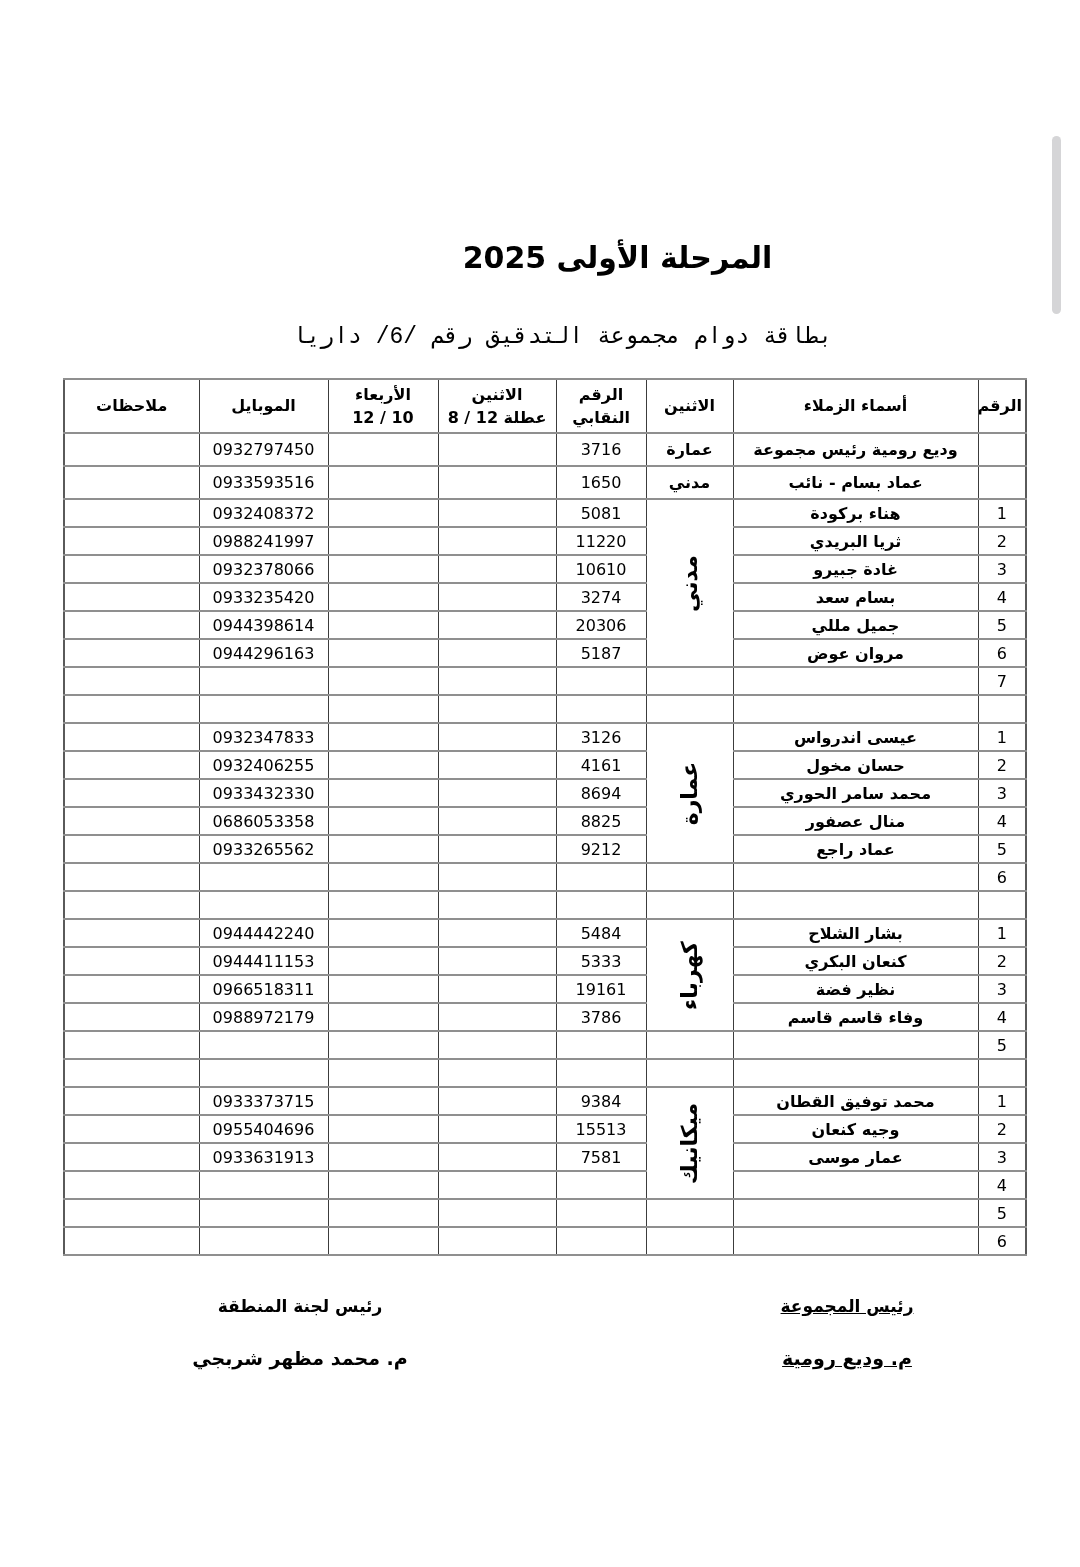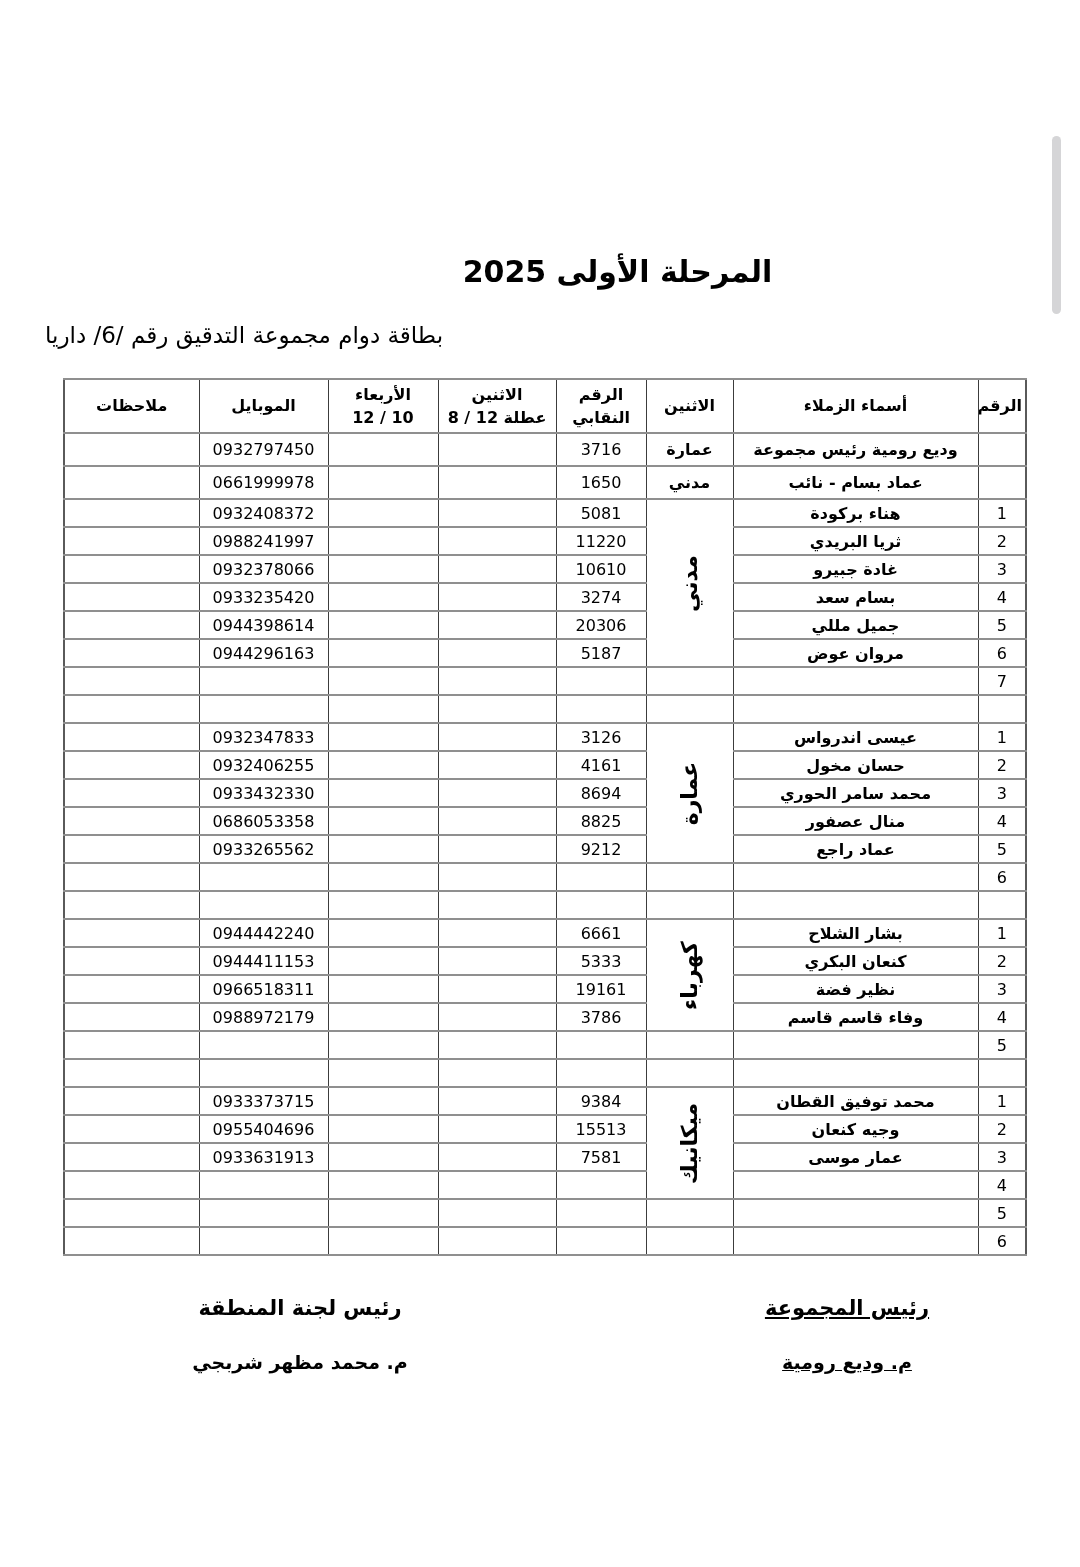--- a/index.html
+++ b/index.html
@@ -2,26 +2,26 @@
 <html><head>
 <meta charset="utf-8">
 <style>
   html,body { margin:0; padding:0; }
   body {
     width:1080px; height:1567px; background:#ffffff; position:relative;
     font-family:"DejaVu Sans", sans-serif; color:#000;
     overflow:hidden;
   }
   .doc-title {
-    position:absolute; top:254px; left:155px; right:0;
+    position:absolute; top:240px; left:155px; right:0;
     text-align:center; font-size:30px; font-weight:bold; direction:rtl;
   }
   .doc-subtitle {
     position:absolute; top:322px; left:45px; right:0;
-    text-align:left; font-size:23px; direction:rtl;
+    text-align:center; font-size:23px; direction:rtl;font-family:Liberation Mono, monospace;
   }
   table.roster {
     position:absolute; top:378px; left:63px; width:962px;
     border-collapse:collapse; table-layout:fixed; direction:rtl;
     border:2px solid #5a5a5a;
   }
   .roster th, .roster td {
     border-top:2px solid #8f8f8f; border-bottom:2px solid #8f8f8f;
     border-left:1px solid #3c3c3c; border-right:1px solid #3c3c3c;
     text-align:center; vertical-align:middle; padding:0 3px;
@@ -41,21 +41,21 @@
     white-space:nowrap; font-weight:bold; font-size:22px; letter-spacing:1px;
   }
   .ltr { direction:ltr; unicode-bidi:isolate; }
   .scroll-thumb {
     position:absolute; left:1052px; top:136px; width:9px; height:178px;
     background:#d5d5d7; border-radius:5px;
   }
   .sig { position:absolute; width:230px; text-align:center; direction:rtl; }
   .sig-right { top:1296px; left:732px;text-decoration:underline; }
   .sig-left  { top:1296px; left:185px; }
-  .sig-title { font-size:21px; font-weight:bold; }
+  .sig-title { font-size:17px; font-weight:bold; }
   .sig-name  { margin-top:31px; font-size:19px; font-weight:bold; }
 </style>
 </head>
 <body>
 
 <div class="doc-title">المرحلة الأولى 2025</div>
 <div class="doc-subtitle">بطاقة دوام مجموعة التدقيق رقم /6/ داريا</div>
 
 <table class="roster">
   <colgroup>
@@ -110,21 +110,21 @@
         <td class="num">0932797450</td>
         <td></td>
       </tr>
       <tr class="lead">
         <td class="rowno"></td>
         <td class="name">عماد بسام -  نائب</td>
         <td class="spec-h">مدني</td>
         <td class="num">1650</td>
         <td></td>
         <td></td>
-        <td class="num">0661999978</td>
+        <td class="num">0933593516</td>
         <td></td>
       </tr>
       <tr>
         <td class="rowno">1</td>
         <td class="name">هناء بركودة</td>
         <td class="spec-v" rowspan="6"><div class="vert">مدني</div></td>
         <td class="num">5081</td>
         <td></td>
         <td></td>
         <td class="num">0932408372</td>
@@ -258,21 +258,21 @@
         <td class="num"></td>
         <td></td>
         <td></td>
         <td class="num"></td>
         <td></td>
       </tr>
       <tr>
         <td class="rowno">1</td>
         <td class="name">بشار الشلاح</td>
         <td class="spec-v" rowspan="4"><div class="vert">كهرباء</div></td>
-        <td class="num">6661</td>
+        <td class="num">5484</td>
         <td></td>
         <td></td>
         <td class="num">0944442240</td>
         <td></td>
       </tr>
       <tr>
         <td class="rowno">2</td>
         <td class="name">كنعان البكري</td>
         <td class="num">5333</td>
         <td></td>

